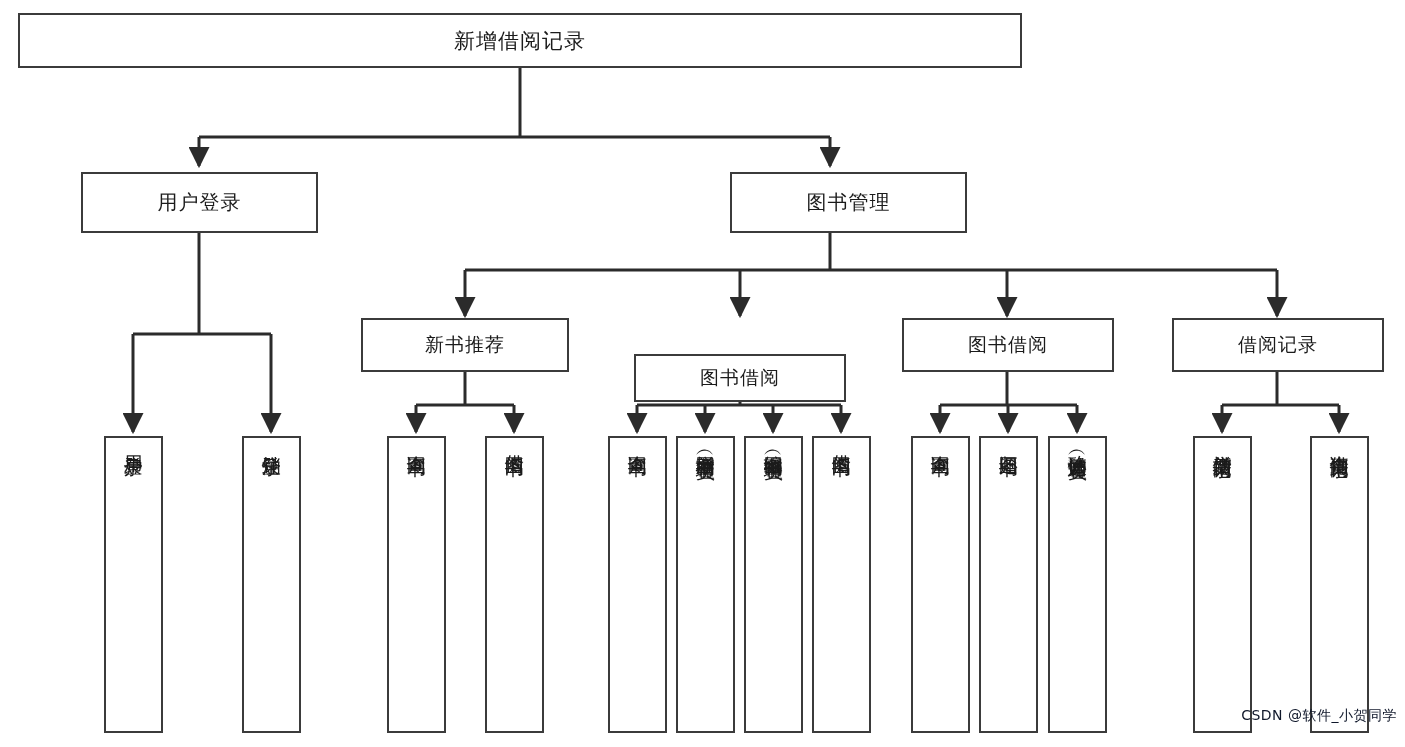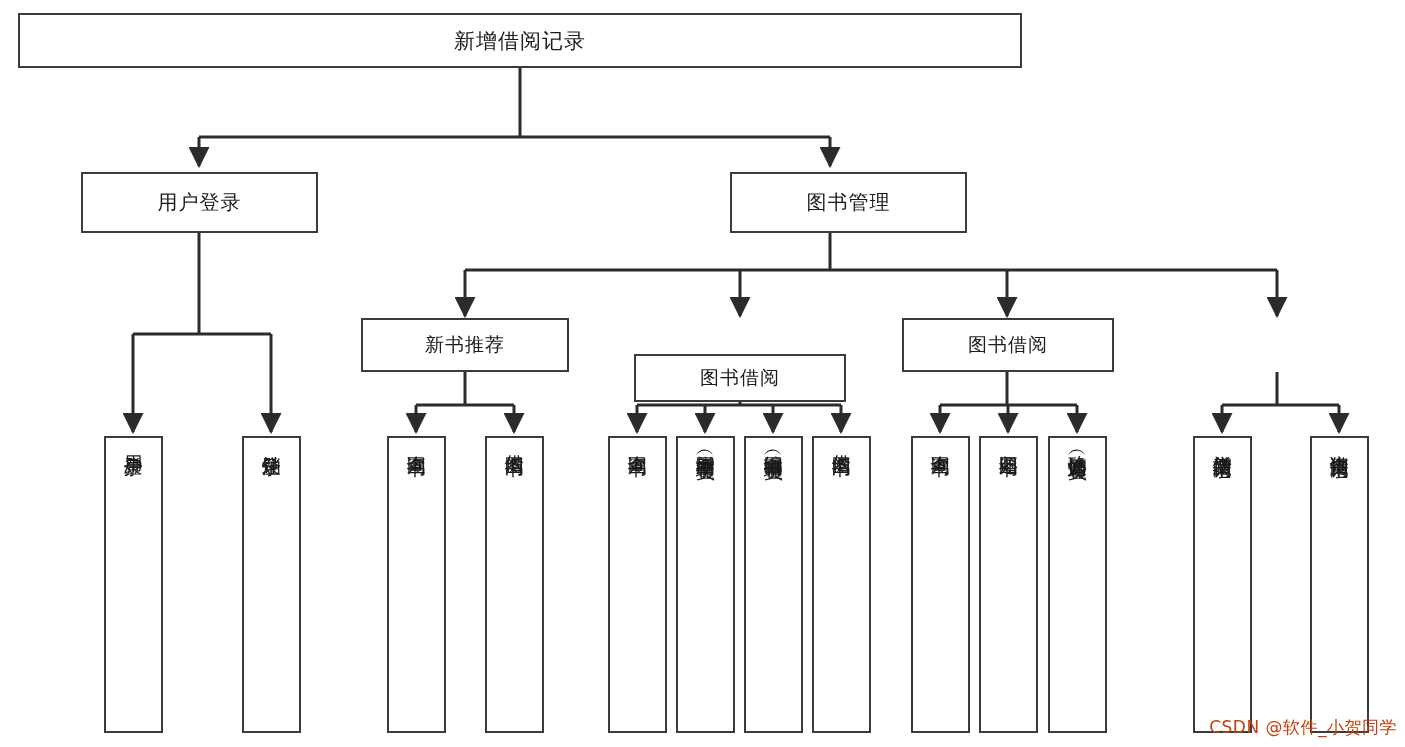--- a/index.html
+++ b/index.html
@@ -58,23 +58,23 @@
     white-space: nowrap;
     display: block;
   }
   .htext {
     white-space: nowrap;
     letter-spacing: 1px;
   }
   .watermark {
     position: absolute;
     right: 8px;
-    bottom: 8px;
-    font-size: 17px;
-    color: #c2410c;
+    bottom: 22px;
+    font-size: 14px;
+    color: #0f172a;
     letter-spacing: 0.5px;
     z-index: 5;
     white-space: nowrap;
   }
 </style>
 </head>
 <body>
 
 <div id="canvas">
 
@@ -141,20 +141,23 @@
 
   <div class="node level2" style="left:361px; top:318px; width:208px; height:54px;">
     <span class="htext">新书推荐</span>
   </div>
   <div class="node level2" style="left:634px; top:318px; width:212px; height:48px;margin-top:36px;">
     <span class="htext">图书借阅</span>
   </div>
   <div class="node level2" style="left:902px; top:318px; width:212px; height:54px;">
     <span class="htext">图书借阅</span>
   </div>
+  <div class="node level2" style="left:1172px; top:318px; width:212px; height:54px;">
+    <span class="htext">借阅记录</span>
+  </div>
 
   <div class="node leaf" style="left:104px; top:436px; width:59px; height:297px;">
     <span class="vtext">用户登录</span>
   </div>
   <div class="node leaf" style="left:242px; top:436px; width:59px; height:297px;">
     <span class="vtext">注销登录</span>
   </div>
 
   <div class="node leaf" style="left:387px; top:436px; width:59px; height:297px;">
     <span class="vtext">查询图书</span>

